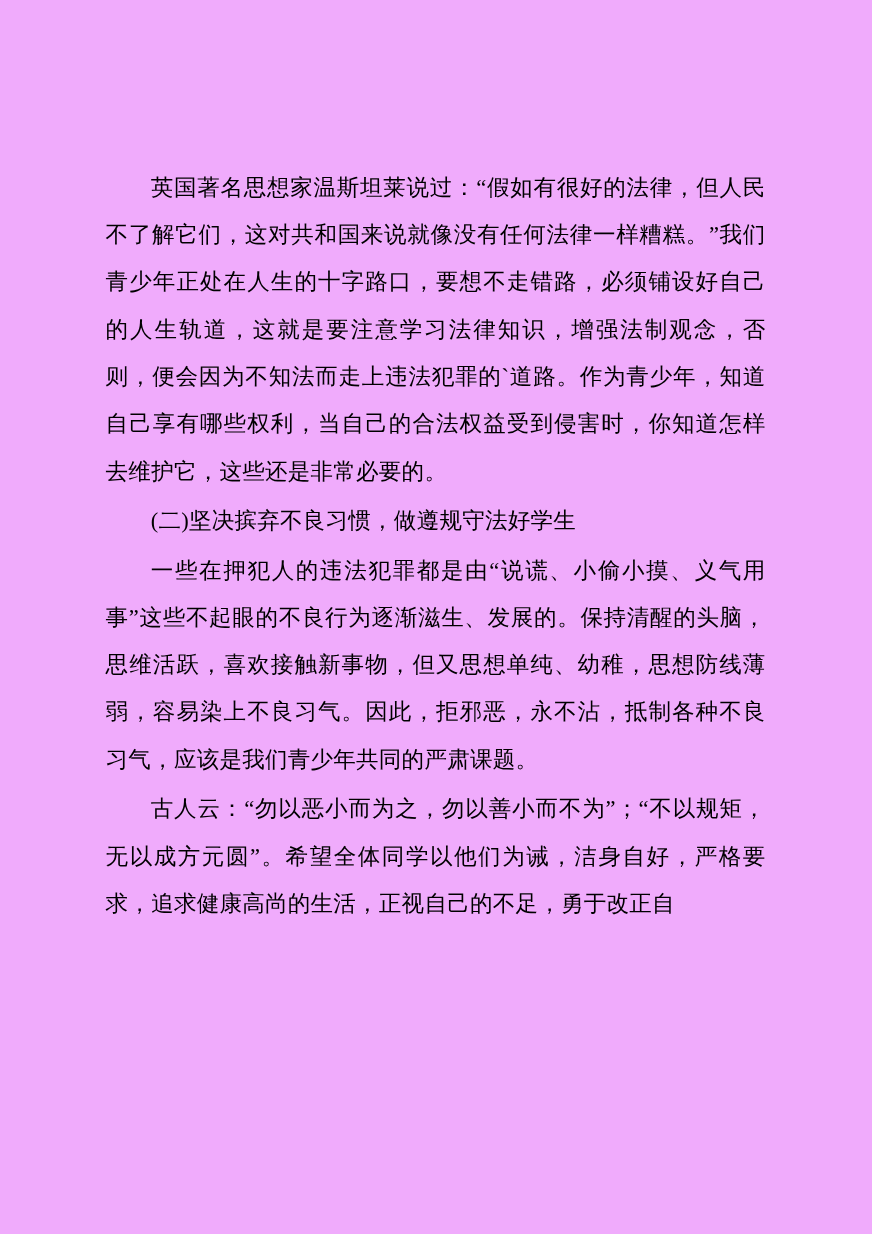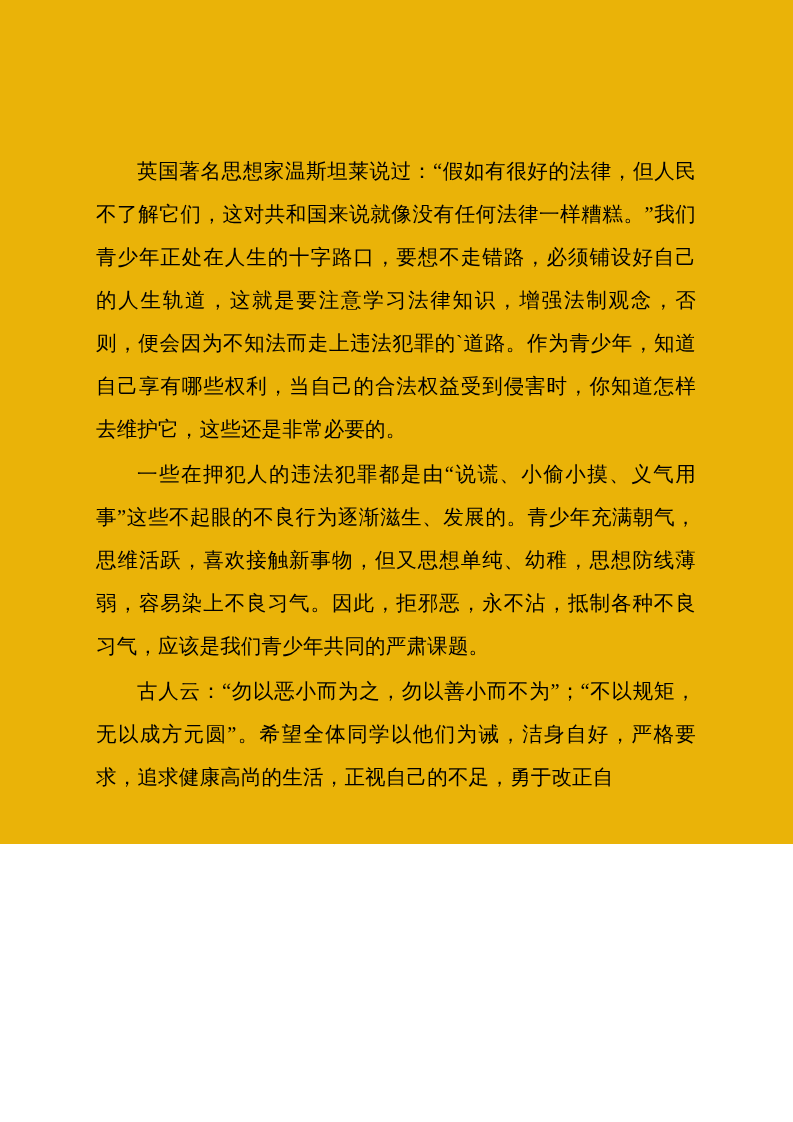--- a/index.html
+++ b/index.html
@@ -10,22 +10,22 @@
   body {
     width: 793px;
     height: 1122px;
     font-family: "Liberation Serif", "DejaVu Serif", serif;
     color: #000000;
     overflow: hidden;
   }
   .page {
     position: relative;
     width: 793px;
-    height: 844px;
-    background: #eab308;
+    height: 1122px;
+    background: #f0abfc;
     box-sizing: border-box;
     padding: 150px 120px 60px 96px;
   }
   .doc-body {
     width: 600px;
   }
   p.para {
     margin: 0 0 2px 0;
     font-size: 20.5px;
     line-height: 43px;
@@ -35,16 +35,17 @@
     text-indent: 2em;
     font-family: "Liberation Serif", "DejaVu Serif", serif;
   }
 </style>
 </head>
 <body>
 
 <div class="page">
   <div class="doc-body">
     <p class="para">英国著名思想家温斯坦莱说过：“假如有很好的法律，但人民不了解它们，这对共和国来说就像没有任何法律一样糟糕。”我们青少年正处在人生的十字路口，要想不走错路，必须铺设好自己的人生轨道，这就是要注意学习法律知识，增强法制观念，否则，便会因为不知法而走上违法犯罪的`道路。作为青少年，知道自己享有哪些权利，当自己的合法权益受到侵害时，你知道怎样去维护它，这些还是非常必要的。</p>
-    <p class="para">一些在押犯人的违法犯罪都是由“说谎、小偷小摸、义气用事”这些不起眼的不良行为逐渐滋生、发展的。青少年充满朝气，思维活跃，喜欢接触新事物，但又思想单纯、幼稚，思想防线薄弱，容易染上不良习气。因此，拒邪恶，永不沾，抵制各种不良习气，应该是我们青少年共同的严肃课题。</p>
+    <p class="para">(二)坚决摈弃不良习惯，做遵规守法好学生</p>
+    <p class="para">一些在押犯人的违法犯罪都是由“说谎、小偷小摸、义气用事”这些不起眼的不良行为逐渐滋生、发展的。保持清醒的头脑，思维活跃，喜欢接触新事物，但又思想单纯、幼稚，思想防线薄弱，容易染上不良习气。因此，拒邪恶，永不沾，抵制各种不良习气，应该是我们青少年共同的严肃课题。</p>
     <p class="para">古人云：“勿以恶小而为之，勿以善小而不为”；“不以规矩，无以成方元圆”。希望全体同学以他们为诫，洁身自好，严格要求，追求健康高尚的生活，正视自己的不足，勇于改正自</p>
   </div>
 </div>
 
 </body></html>

